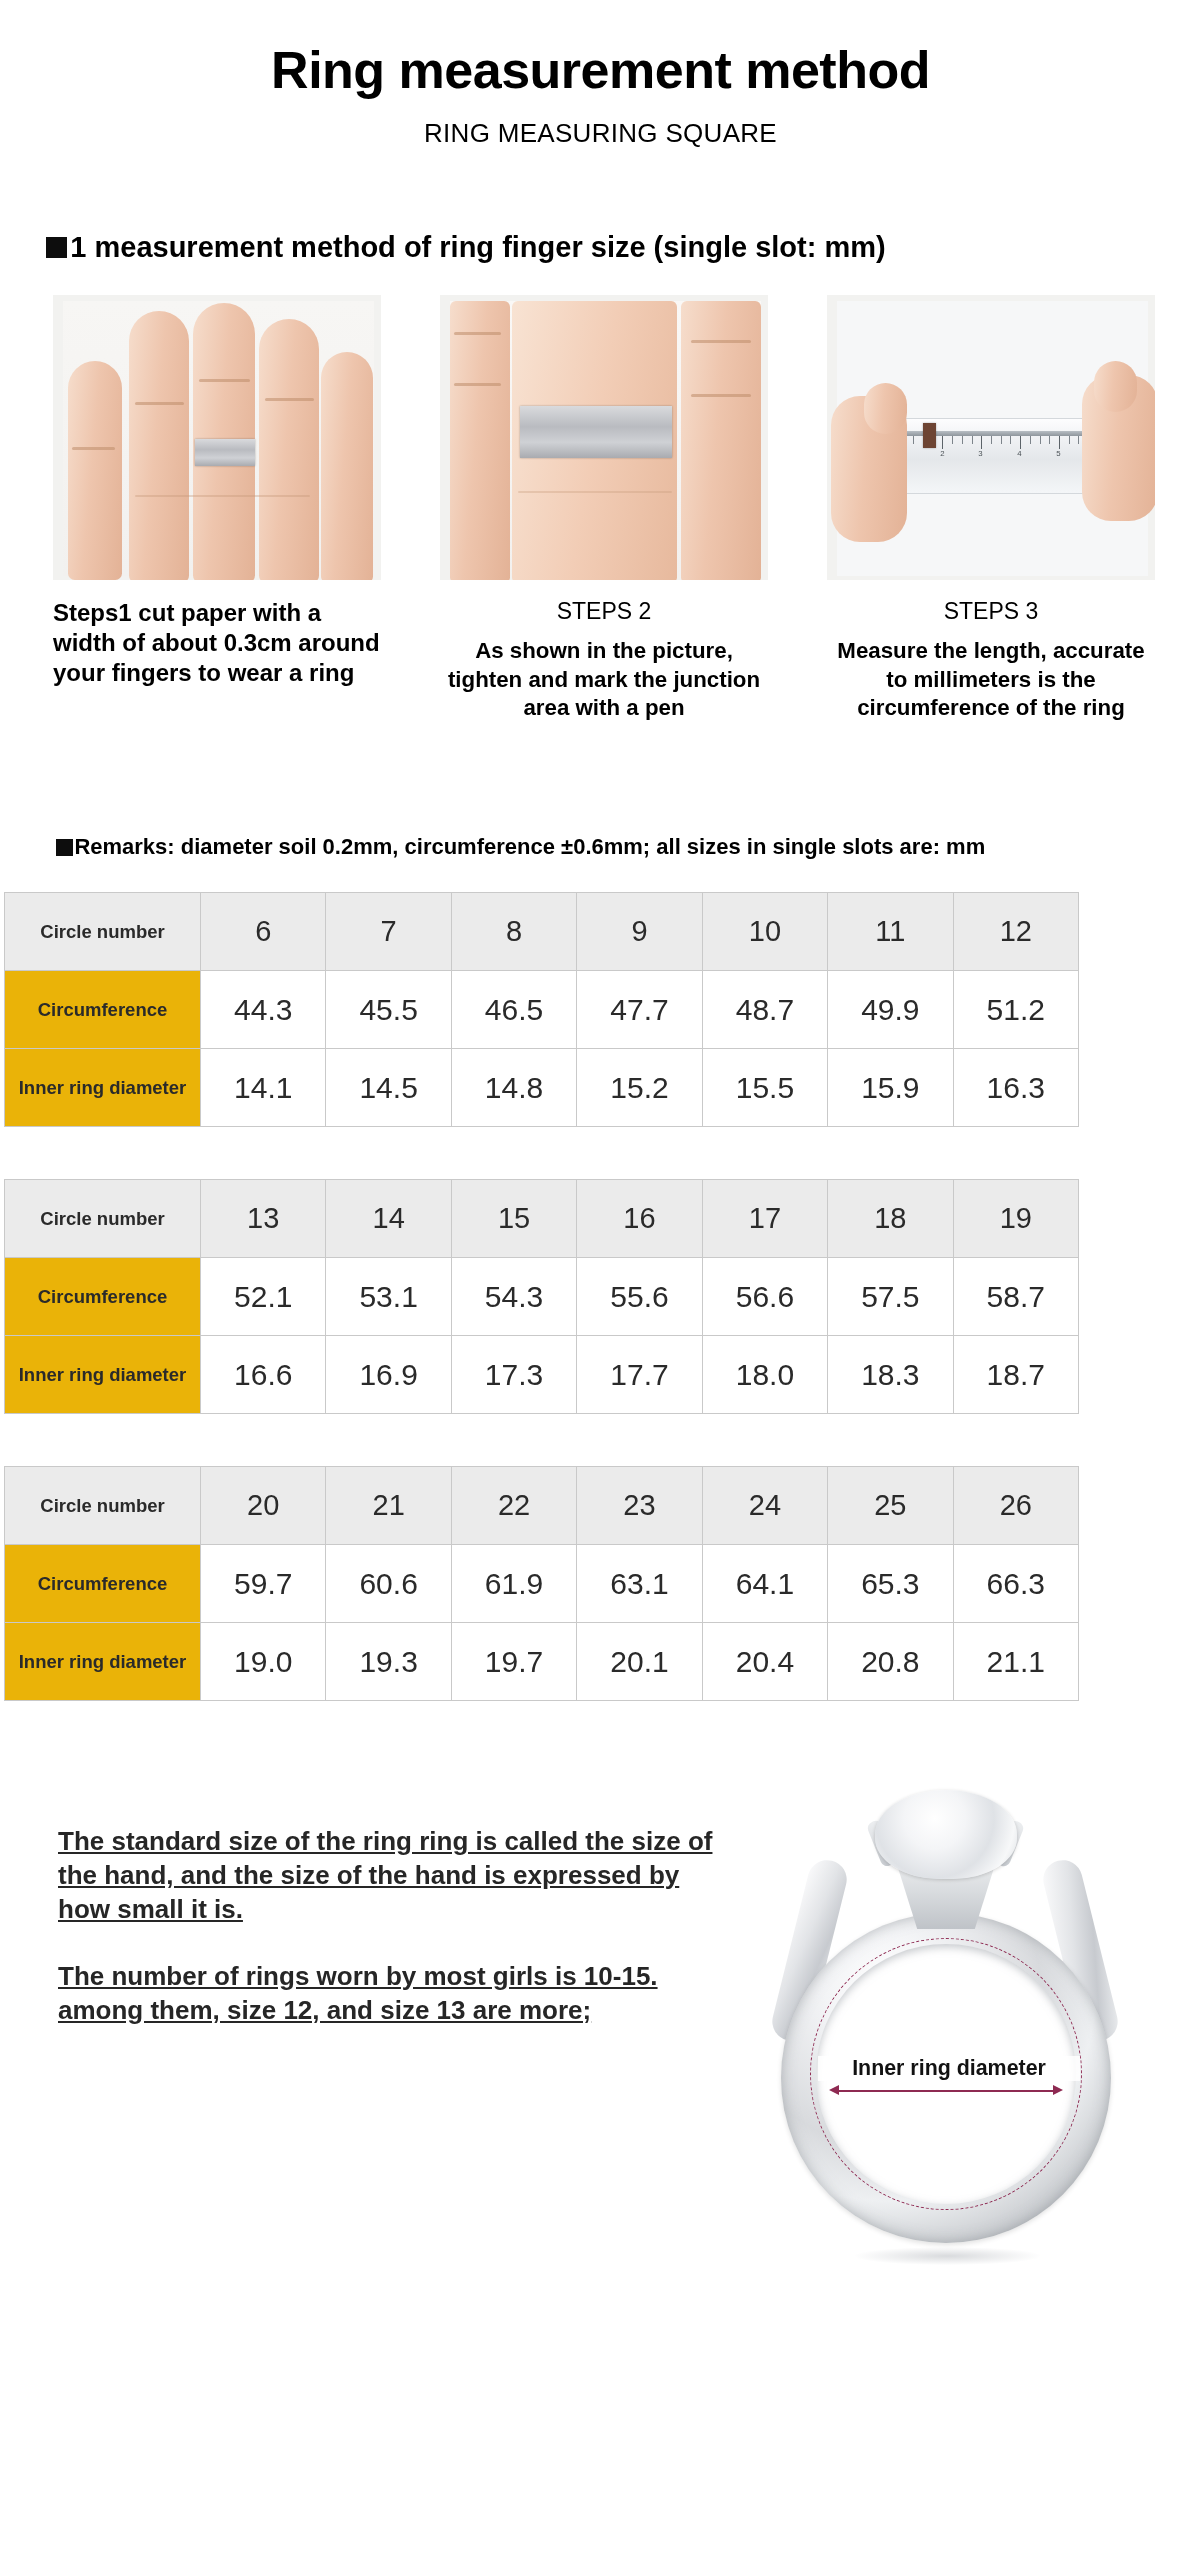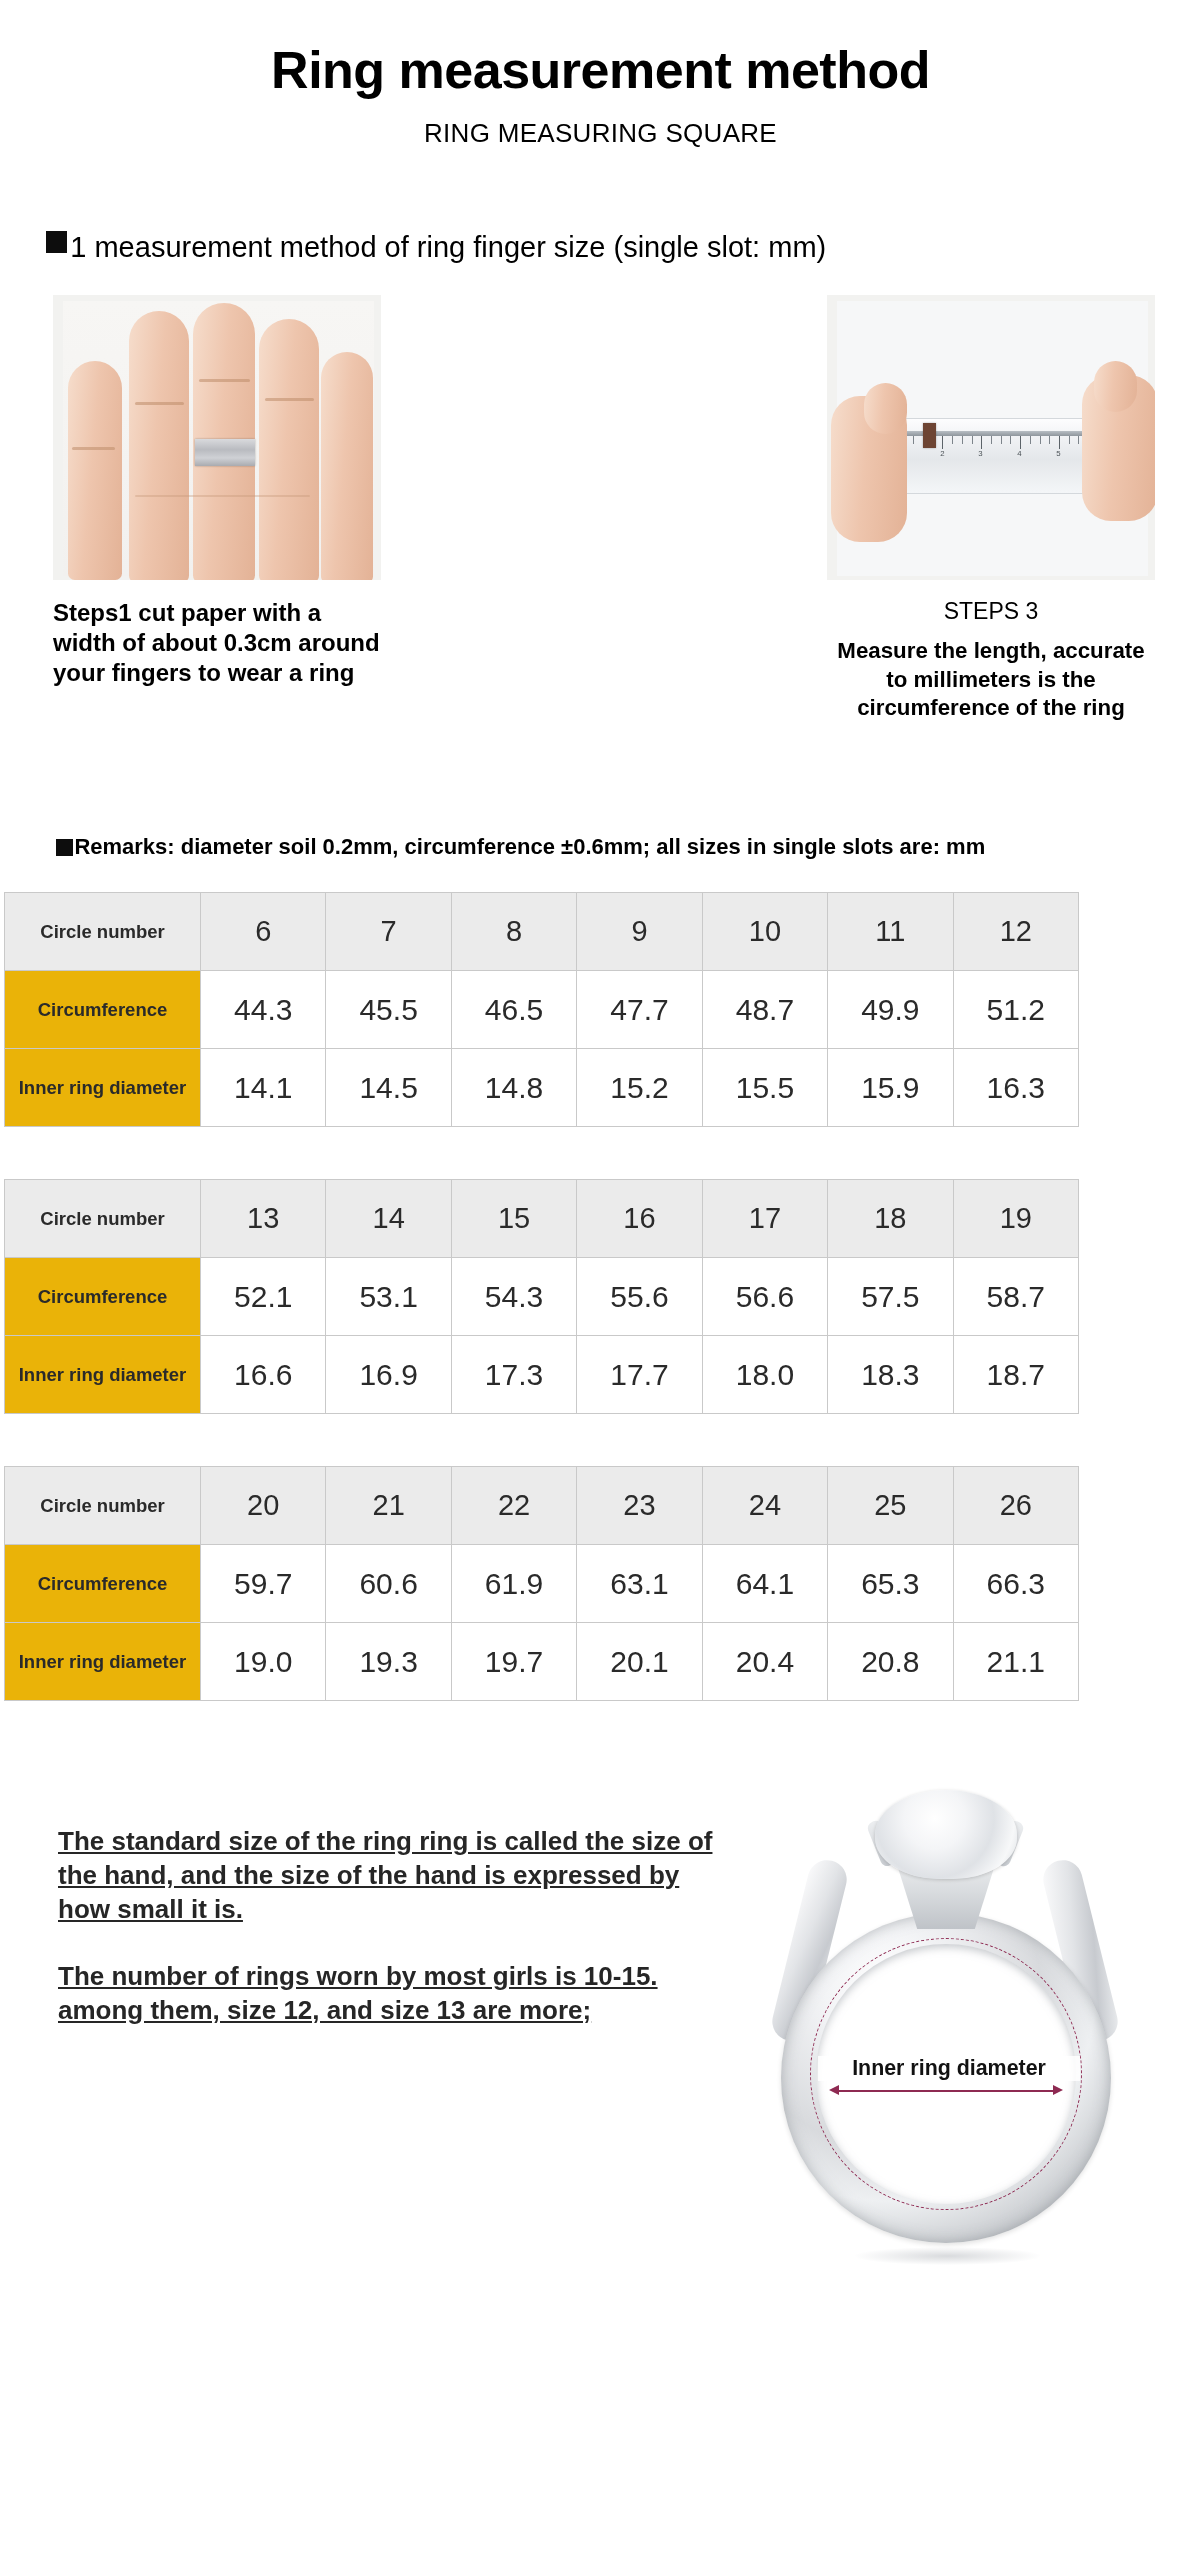--- a/index.html
+++ b/index.html
@@ -30,23 +30,24 @@
     font-size: 26px;
     font-weight: 400;
     color: #000;
     padding-top: 17.5px;
     letter-spacing: 0.3px;
   }
 
   
   .section-head {
     display: flex;
+    align-items: center;
     margin: 82px 0 0 46px;
     font-size: 29px;
-    font-weight: 400;
+    font-weight: 700;
     color: #000;
   }
   .sq-bullet {
     width: 21.4px; height: 21.4px;
     background: #0d0d0d;
     margin-right: 2.9px;
     flex: 0 0 auto;
   }
 
   
@@ -340,20 +341,37 @@
         <div class="crease" style="left:136px;top:78px; width:51px;"></div>
         <div class="crease" style="left:202px;top:97px;width:49px;"></div>
         <div class="crease" style="left:9.7px; top:146px;width:43px;"></div>
         <div class="paperband" style="left:132px;top:138px;width:60px;height:27px;"></div>
         <div class="crease" style="left:72px; top:194px;width:175px;height:1.9px;background:rgba(195,150,118,.35);"></div>
       </div>
     </div>
     <div class="step-title-big">Steps1 cut paper with a width of about 0.3cm around your fingers to wear a ring</div>
   </div>
 
+  <div class="step">
+    <div class="photo">
+      <div class="inner hand2">
+        <div class="f" style="left:0px;  top:0px;  width:60px; height:282px;border-radius:5.8px;"></div>
+        <div class="f" style="left:62px; top:0px;  width:165px;height:282px;border-radius:5.8px;background:linear-gradient(100deg,#f8e3d3,#f2cdb6 50%,#e7b99d);"></div>
+        <div class="f" style="left:231px;top:0px;  width:80px; height:282px;border-radius:5.8px;"></div>
+        <div class="paperband" style="left:70px;top:105px;width:152px;height:52px;"></div>
+        <div class="crease" style="left:3.9px;  top:31px; width:47px;"></div>
+        <div class="crease" style="left:3.9px;  top:82px; width:47px;"></div>
+        <div class="crease" style="left:241px;top:39px; width:60px;"></div>
+        <div class="crease" style="left:241px;top:93px; width:60px;"></div>
+        <div class="crease" style="left:68px; top:190px;width:154px;height:1.9px;background:rgba(200,158,126,.35);"></div>
+      </div>
+    </div>
+    <div class="step-title-plain">STEPS 2</div>
+    <div class="step-body">As shown in the picture, tighten and mark the junction area with a pen</div>
+  </div>
 
   <div class="step">
     <div class="photo">
       <div class="inner hand3">
         <div class="ruler">
           <div class="ruler-edge"></div>
           <div class="tick maj" style="left:9.7px;"></div>
           <div class="tick" style="left:19.4px;"></div>
             <div class="tick" style="left:29px;"></div>
           <div class="tick" style="left:39px;"></div>

